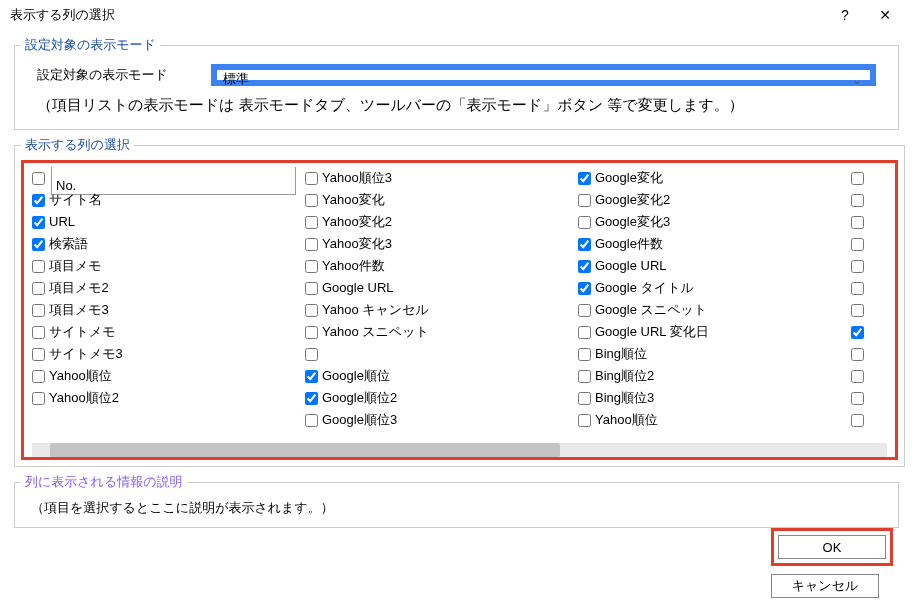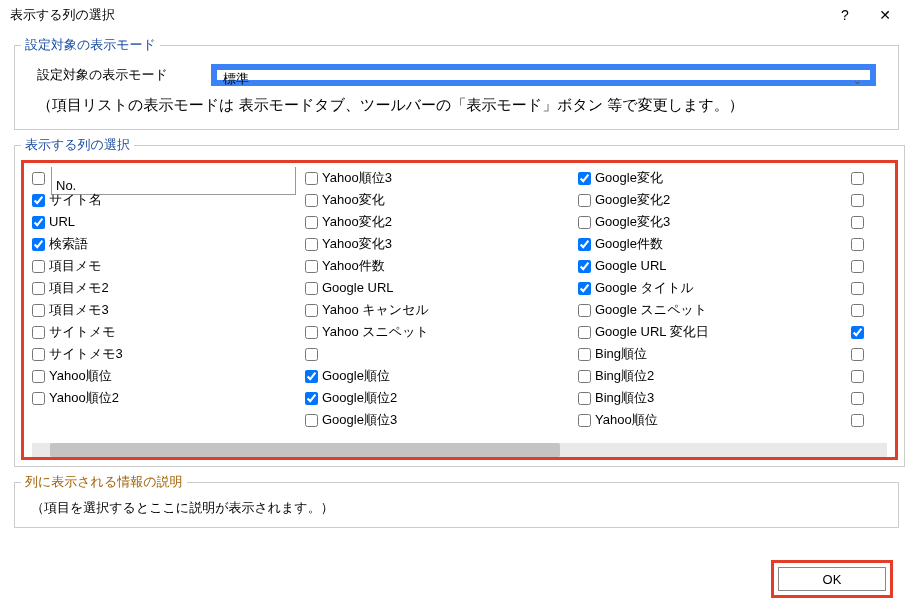--- a/index.html
+++ b/index.html
@@ -106,21 +106,21 @@
   margin: 2px;
 }
 .hscroll .thumb {
   position: absolute;
   left: 18px;
   width: 510px;
   height: 100%;
   background: #c4c4c4;
   border-radius: 2px;
 }
-.info-group legend { color: #a16207; }
+.info-group legend { color: #8b5cf6; }
 .info-body { padding: 8px 16px 10px 16px; }
 .btn-area {
   position: absolute;
   right: 20px;
   bottom: 14px;
   display: flex;
   flex-direction: column;
   gap: 8px;
 }
 .ok-wrap {
@@ -372,13 +372,14 @@
   <legend>列に表示される情報の説明</legend>
   <div class="info-body">
     <span>（項目を選択するとここに説明が表示されます。）</span>
   </div>
 </fieldset>
 
 <div class="btn-area">
   <div class="ok-wrap">
     <button class="dlg-btn">OK</button>
   </div>
+  <button class="dlg-btn">キャンセル</button>
 </div>
 
 </body></html>

